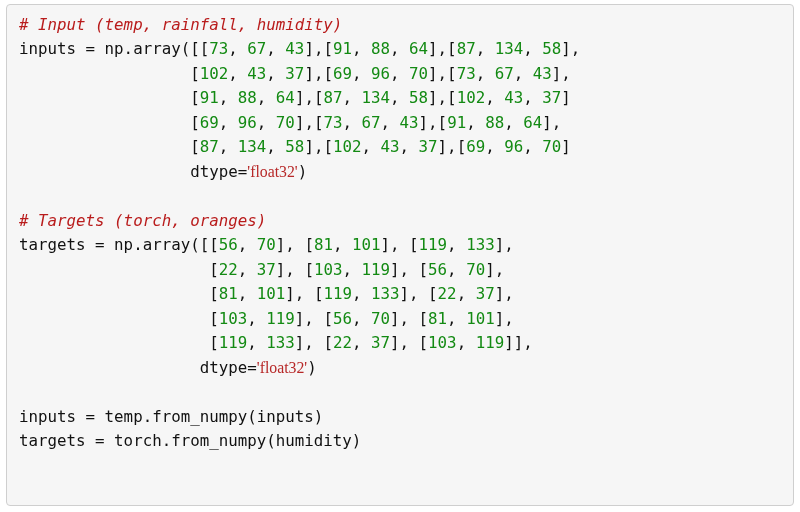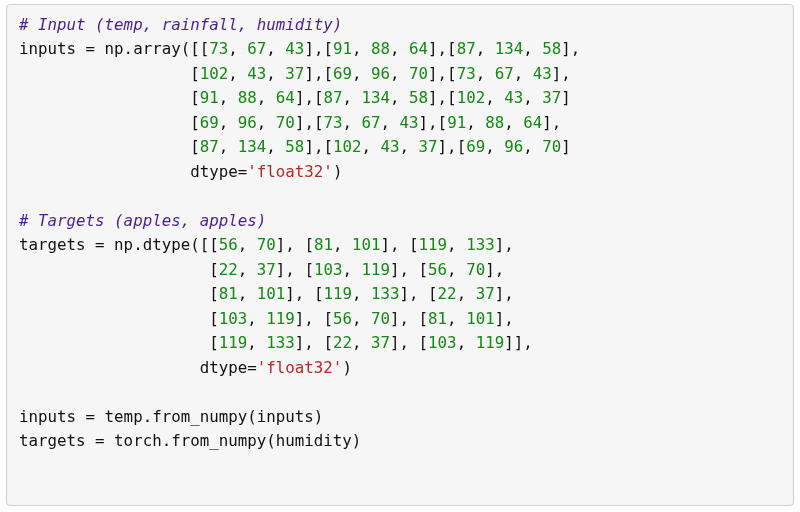--- a/index.html
+++ b/index.html
@@ -19,37 +19,37 @@
     border: 1px solid #cfcfcf;
     border-radius: 4px;
     padding: 8px 10px 8px 12px;
     font-family: Menlo, Consolas, "DejaVu Sans Mono", monospace;
     font-size: 15.8px;
     line-height: 1.55;
     white-space: pre;
     color: #111111;
     overflow: hidden;
   }
-  .cmt { color: #4c1d95; font-style: italic; }
+  .cmt { color: #b91c1c; font-style: italic; }
   .num { color: #138a13; }
-  .str { color: #b72828; } 
+  .str { color: #b72828; font-family: Liberation Serif, serif; } 
 </style>
 </head>
 <body>
 
 <div class="cell"><span class="cmt"># Input (temp, rainfall, humidity)</span>
 <span>inputs = np.array([[</span><span class="num">73</span><span>, </span><span class="num">67</span><span>, </span><span class="num">43</span><span>],[</span><span class="num">91</span><span>, </span><span class="num">88</span><span>, </span><span class="num">64</span><span>],[</span><span class="num">87</span><span>, </span><span class="num">134</span><span>, </span><span class="num">58</span><span>],</span>
 <span>                  </span><span>[</span><span class="num">102</span><span>, </span><span class="num">43</span><span>, </span><span class="num">37</span><span>],[</span><span class="num">69</span><span>, </span><span class="num">96</span><span>, </span><span class="num">70</span><span>],[</span><span class="num">73</span><span>, </span><span class="num">67</span><span>, </span><span class="num">43</span><span>],</span>
 <span>                  </span><span>[</span><span class="num">91</span><span>, </span><span class="num">88</span><span>, </span><span class="num">64</span><span>],[</span><span class="num">87</span><span>, </span><span class="num">134</span><span>, </span><span class="num">58</span><span>],[</span><span class="num">102</span><span>, </span><span class="num">43</span><span>, </span><span class="num">37</span><span>]</span>
 <span>                  </span><span>[</span><span class="num">69</span><span>, </span><span class="num">96</span><span>, </span><span class="num">70</span><span>],[</span><span class="num">73</span><span>, </span><span class="num">67</span><span>, </span><span class="num">43</span><span>],[</span><span class="num">91</span><span>, </span><span class="num">88</span><span>, </span><span class="num">64</span><span>],</span>
 <span>                  </span><span>[</span><span class="num">87</span><span>, </span><span class="num">134</span><span>, </span><span class="num">58</span><span>],[</span><span class="num">102</span><span>, </span><span class="num">43</span><span>, </span><span class="num">37</span><span>],[</span><span class="num">69</span><span>, </span><span class="num">96</span><span>, </span><span class="num">70</span><span>]</span>
 <span>                  </span><span>dtype=</span><span class="str">'float32'</span><span>)</span>
 
-<span class="cmt"># Targets (apples, apples)</span>
-<span>targets = np.dtype([[</span><span class="num">56</span><span>, </span><span class="num">70</span><span>],</span> <span>[</span><span class="num">81</span><span>, </span><span class="num">101</span><span>],</span> <span>[</span><span class="num">119</span><span>, </span><span class="num">133</span><span>],</span>
+<span class="cmt"># Targets (torch, oranges)</span>
+<span>targets = np.array([[</span><span class="num">56</span><span>, </span><span class="num">70</span><span>],</span> <span>[</span><span class="num">81</span><span>, </span><span class="num">101</span><span>],</span> <span>[</span><span class="num">119</span><span>, </span><span class="num">133</span><span>],</span>
 <span>                    </span><span>[</span><span class="num">22</span><span>, </span><span class="num">37</span><span>],</span> <span>[</span><span class="num">103</span><span>, </span><span class="num">119</span><span>],</span> <span>[</span><span class="num">56</span><span>, </span><span class="num">70</span><span>],</span>
 <span>                    </span><span>[</span><span class="num">81</span><span>, </span><span class="num">101</span><span>],</span> <span>[</span><span class="num">119</span><span>, </span><span class="num">133</span><span>],</span> <span>[</span><span class="num">22</span><span>, </span><span class="num">37</span><span>],</span>
 <span>                    </span><span>[</span><span class="num">103</span><span>, </span><span class="num">119</span><span>],</span> <span>[</span><span class="num">56</span><span>, </span><span class="num">70</span><span>],</span> <span>[</span><span class="num">81</span><span>, </span><span class="num">101</span><span>],</span>
 <span>                    </span><span>[</span><span class="num">119</span><span>, </span><span class="num">133</span><span>],</span> <span>[</span><span class="num">22</span><span>, </span><span class="num">37</span><span>],</span> <span>[</span><span class="num">103</span><span>, </span><span class="num">119</span><span>]]</span><span>,</span>
 <span>                   </span><span>dtype=</span><span class="str">'float32'</span><span>)</span>
 
 <span>inputs = temp.from_numpy(inputs)</span>
 <span>targets = torch.from_numpy(humidity)</span></div>
 
 </body></html>

